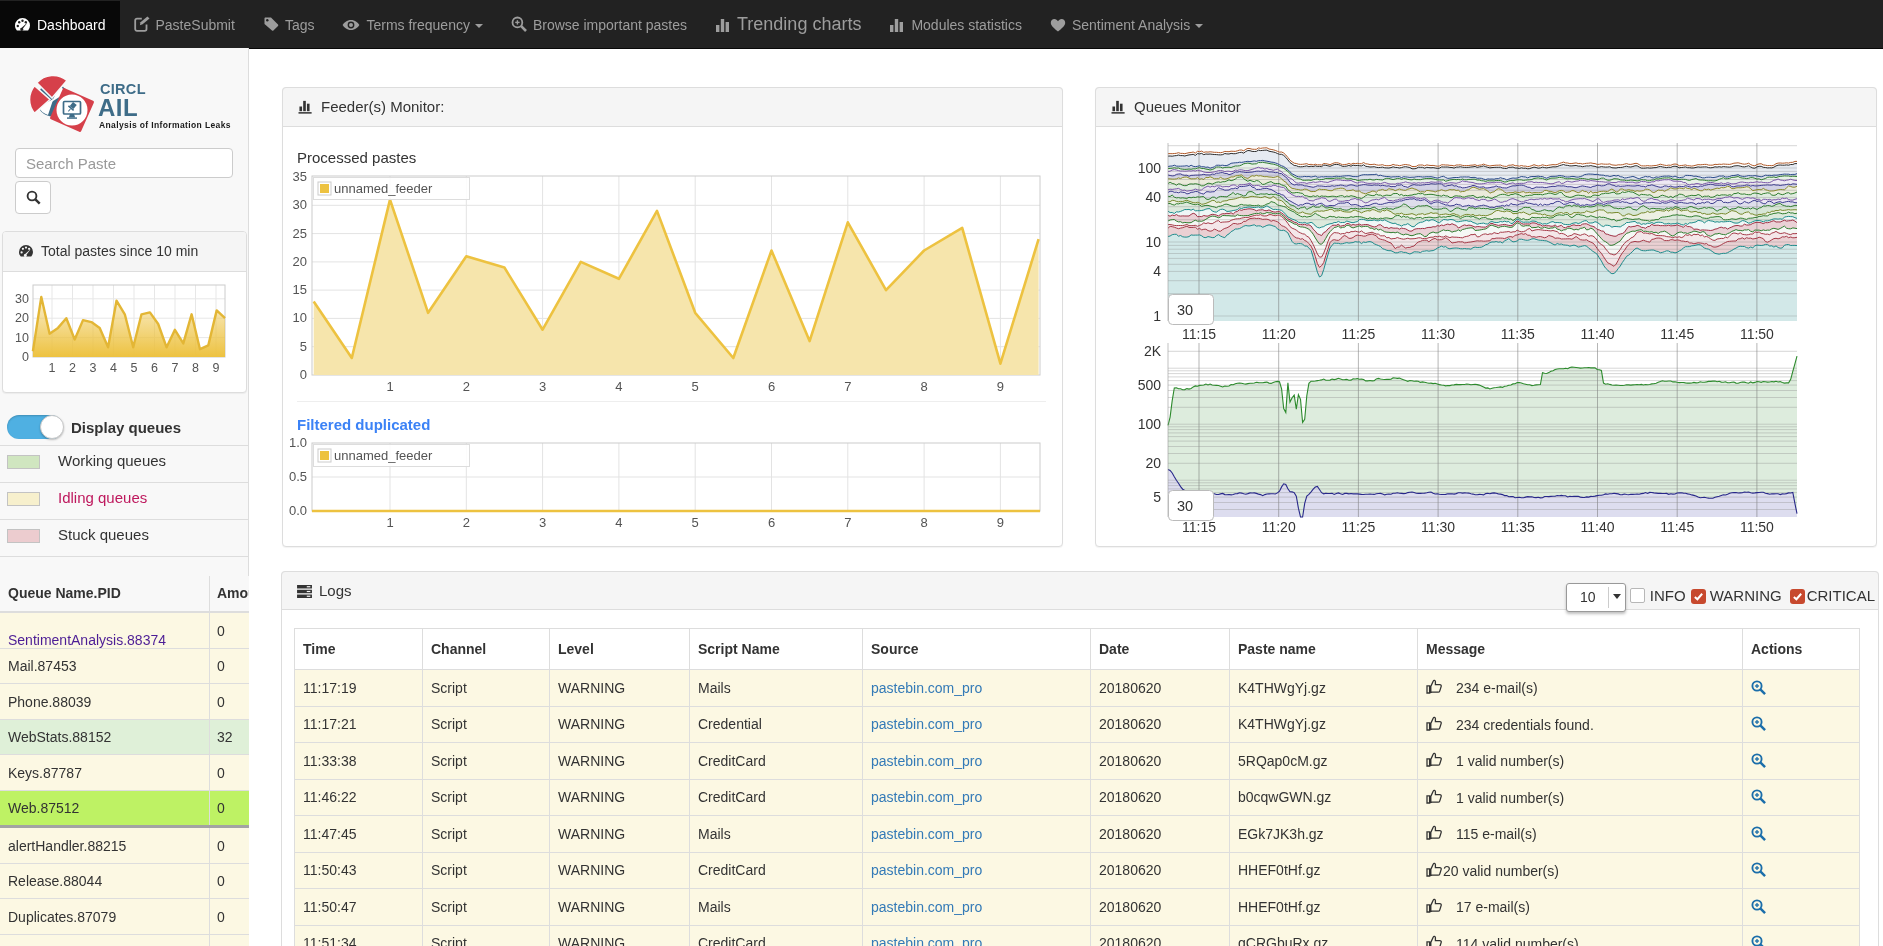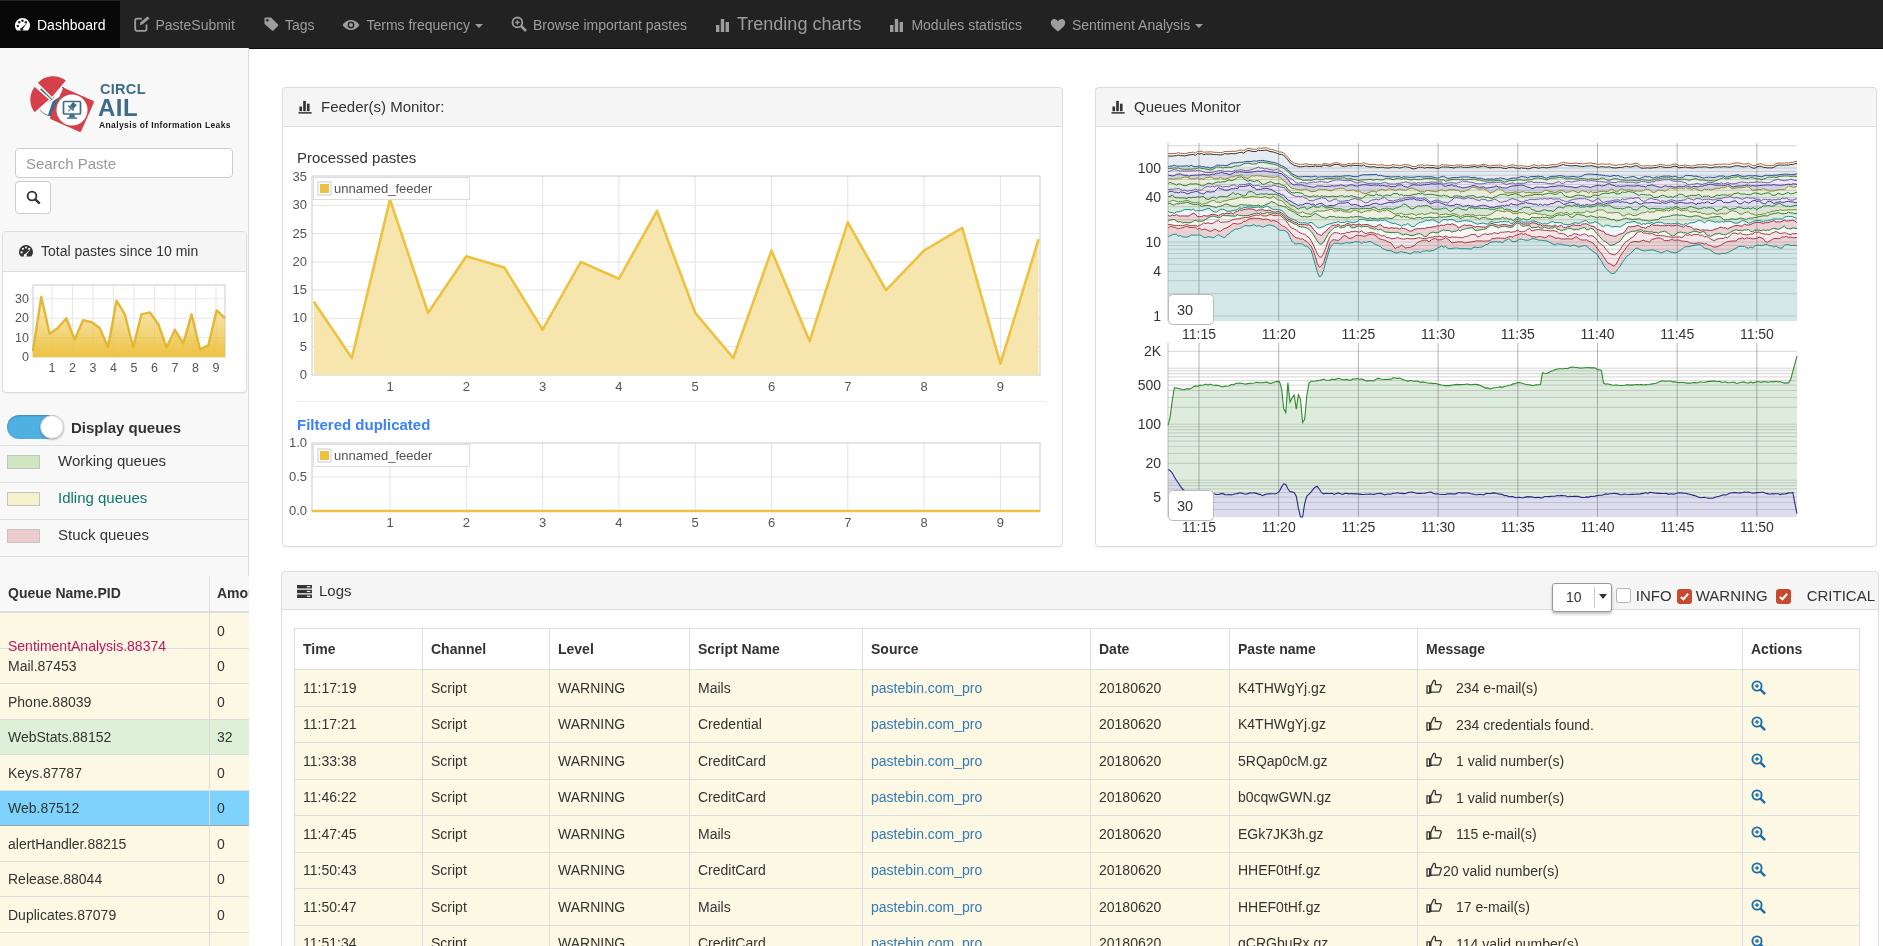--- a/index.html
+++ b/index.html
@@ -115,31 +115,31 @@
 <div style="position:absolute;left:7px;top:415px;width:56px;height:24px;border-radius:12px;background:#4fb0e2;box-shadow:inset 0 1px 2px rgba(0,0,0,.2)"></div>
 <div style="position:absolute;left:40px;top:415px;width:24px;height:24px;border-radius:12px;background:#fff;border:1px solid #c8c8c8;box-sizing:border-box;box-shadow:0 1px 2px rgba(0,0,0,.25)"></div>
 <div style="position:absolute;left:71px;top:419px;font-size:15px;font-weight:bold;color:#333">Display queues</div>
 <div style="position:absolute;left:0;top:445px;width:248px;height:1px;background:#ddd"></div>
 <div style="position:absolute;left:0;top:482px;width:248px;height:1px;background:#ddd"></div>
 <div style="position:absolute;left:0;top:519px;width:248px;height:1px;background:#ddd"></div>
 <div style="position:absolute;left:0;top:556px;width:248px;height:1px;background:#ddd"></div>
 <div style="position:absolute;left:7px;top:455px;width:31px;height:12px;background:#d0e6c0;border:1px solid #c3c3c3"></div>
 <div style="position:absolute;left:58px;top:452px;font-size:15px;color:#333">Working queues</div>
 <div style="position:absolute;left:7px;top:492px;width:31px;height:12px;background:#f7f0cd;border:1px solid #c3c3c3"></div>
-<div style="position:absolute;left:58px;top:489px;font-size:15px;color:#0f766e">Idling queues</div>
+<div style="position:absolute;left:58px;top:489px;font-size:15px;color:#be185d">Idling queues</div>
 <div style="position:absolute;left:7px;top:529px;width:31px;height:12px;background:#eccccf;border:1px solid #c3c3c3"></div>
 <div style="position:absolute;left:58px;top:526px;font-size:15px;color:#333">Stuck queues</div>
 <div style="position:absolute;left:0;top:576px;width:249px;height:370px;overflow:hidden">
     <div style="height:35px;border-bottom:2px solid #ddd;background:#f8f8f8;white-space:nowrap"><div style="display:inline-block;width:201px;padding:9px 0 0 8px;font-weight:bold;font-size:14px;color:#333;vertical-align:top;height:26px;border-right:1px solid #ddd">Queue Name.PID</div><div style="display:inline-block;padding:9px 0 0 7px;font-weight:bold;font-size:14px;color:#333;vertical-align:top;white-space:nowrap">Amount</div></div>
-    <div style="height:34.5px;border-bottom:1px solid #ddd;background:#fcf8e3"><div style="display:inline-block;width:201px;height:25px;padding:25px 0 0 8px;font-size:14px;color:#be185d;vertical-align:top;border-right:1px solid #ddd;white-space:nowrap">SentimentAnalysis.88374</div><div style="display:inline-block;padding:9.5px 0 0 7px;font-size:14px;color:#333;vertical-align:top">0</div></div>
+    <div style="height:34.5px;border-bottom:1px solid #ddd;background:#fcf8e3"><div style="display:inline-block;width:201px;height:25px;padding:19px 0 0 8px;font-size:14px;color:#4c1d95;vertical-align:top;border-right:1px solid #ddd;white-space:nowrap">SentimentAnalysis.88374</div><div style="display:inline-block;padding:9.5px 0 0 7px;font-size:14px;color:#333;vertical-align:top">0</div></div>
     <div style="height:34.5px;border-bottom:1px solid #ddd;background:#fcf8e3"><div style="display:inline-block;width:201px;height:25px;padding:9.5px 0 0 8px;font-size:14px;color:#333;vertical-align:top;border-right:1px solid #ddd;white-space:nowrap">Mail.87453</div><div style="display:inline-block;padding:9.5px 0 0 7px;font-size:14px;color:#333;vertical-align:top">0</div></div>
     <div style="height:34.5px;border-bottom:1px solid #ddd;background:#fcf8e3"><div style="display:inline-block;width:201px;height:25px;padding:9.5px 0 0 8px;font-size:14px;color:#333;vertical-align:top;border-right:1px solid #ddd;white-space:nowrap">Phone.88039</div><div style="display:inline-block;padding:9.5px 0 0 7px;font-size:14px;color:#333;vertical-align:top">0</div></div>
     <div style="height:34.5px;border-bottom:1px solid #ddd;background:#dff0d8"><div style="display:inline-block;width:201px;height:25px;padding:9.5px 0 0 8px;font-size:14px;color:#333;vertical-align:top;border-right:1px solid #ddd;white-space:nowrap">WebStats.88152</div><div style="display:inline-block;padding:9.5px 0 0 7px;font-size:14px;color:#333;vertical-align:top">32</div></div>
     <div style="height:34.5px;border-bottom:1px solid #ddd;background:#fcf8e3"><div style="display:inline-block;width:201px;height:25px;padding:9.5px 0 0 8px;font-size:14px;color:#333;vertical-align:top;border-right:1px solid #ddd;white-space:nowrap">Keys.87787</div><div style="display:inline-block;padding:9.5px 0 0 7px;font-size:14px;color:#333;vertical-align:top">0</div></div>
-    <div style="height:34.5px;border-bottom:1px solid #a3a3a3;background:#7dd3fc"><div style="display:inline-block;width:201px;height:25px;padding:9.5px 0 0 8px;font-size:14px;color:#333;vertical-align:top;border-right:1px solid #ddd;white-space:nowrap">Web.87512</div><div style="display:inline-block;padding:9.5px 0 0 7px;font-size:14px;color:#333;vertical-align:top">0</div></div>
+    <div style="height:34.5px;border-bottom:3px solid #a3a3a3;background:#bef264"><div style="display:inline-block;width:201px;height:25px;padding:9.5px 0 0 8px;font-size:14px;color:#333;vertical-align:top;border-right:1px solid #ddd;white-space:nowrap">Web.87512</div><div style="display:inline-block;padding:9.5px 0 0 7px;font-size:14px;color:#333;vertical-align:top">0</div></div>
     <div style="height:34.5px;border-bottom:1px solid #ddd;background:#fcf8e3"><div style="display:inline-block;width:201px;height:25px;padding:9.5px 0 0 8px;font-size:14px;color:#333;vertical-align:top;border-right:1px solid #ddd;white-space:nowrap">alertHandler.88215</div><div style="display:inline-block;padding:9.5px 0 0 7px;font-size:14px;color:#333;vertical-align:top">0</div></div>
     <div style="height:34.5px;border-bottom:1px solid #ddd;background:#fcf8e3"><div style="display:inline-block;width:201px;height:25px;padding:9.5px 0 0 8px;font-size:14px;color:#333;vertical-align:top;border-right:1px solid #ddd;white-space:nowrap">Release.88044</div><div style="display:inline-block;padding:9.5px 0 0 7px;font-size:14px;color:#333;vertical-align:top">0</div></div>
     <div style="height:34.5px;border-bottom:1px solid #ddd;background:#fcf8e3"><div style="display:inline-block;width:201px;height:25px;padding:9.5px 0 0 8px;font-size:14px;color:#333;vertical-align:top;border-right:1px solid #ddd;white-space:nowrap">Duplicates.87079</div><div style="display:inline-block;padding:9.5px 0 0 7px;font-size:14px;color:#333;vertical-align:top">0</div></div>
     <div style="height:34.5px;border-bottom:1px solid #ddd;background:#fcf8e3"><div style="display:inline-block;width:201px;height:25px;padding:9.5px 0 0 8px;font-size:14px;color:#333;vertical-align:top;border-right:1px solid #ddd;white-space:nowrap"></div><div style="display:inline-block;padding:9.5px 0 0 7px;font-size:14px;color:#333;vertical-align:top"></div></div>
   </div>
 <div style="position:absolute;left:282px;top:87px;width:781px;height:460px;background:#fff;border:1px solid #ddd;border-radius:4px;box-shadow:0 1px 1px rgba(0,0,0,.05);box-sizing:border-box"></div>
 <div style="position:absolute;left:282px;top:87px;width:781px;height:40px;background:#f5f5f5;border:1px solid #ddd;border-radius:4px 4px 0 0;box-sizing:border-box;line-height:38px;padding-left:15px;font-size:15px;color:#333"><svg viewBox="0 0 16 16" width="16" height="15" style="vertical-align:-2px;">
       <rect x="1" y="8" width="2.8" height="5" fill="#333"></rect>
       <rect x="5" y="2" width="2.8" height="11" fill="#333"></rect>
       <rect x="9" y="5" width="2.8" height="8" fill="#333"></rect>
@@ -367,21 +367,21 @@
       <rect x="0" y="0" width="15" height="3.5" fill="#333"></rect>
       <rect x="9.8" y="1.15" width="3.6" height="1.2" fill="#f5f5f5"></rect>
       <rect x="0" y="4.8" width="15" height="3.5" fill="#333"></rect>
       <rect x="9.8" y="5.949999999999999" width="3.6" height="1.2" fill="#f5f5f5"></rect>
       <rect x="0" y="9.6" width="15" height="3.5" fill="#333"></rect>
       <rect x="9.8" y="10.75" width="3.6" height="1.2" fill="#f5f5f5"></rect>
     </svg><span style="margin-left:7px">Logs</span><span style="position:absolute;right:3px;top:4px;height:39px;line-height:39px;white-space:nowrap"><span style="display:inline-block;width:58px;height:27px;border:1px solid #999;border-radius:3px;background:#fff;box-shadow:0 2px 3px rgba(0,0,0,.25);vertical-align:middle;position:relative"><span style="position:absolute;left:0;right:16px;top:0;height:27px;line-height:27px;text-align:center;font-size:14px;color:#333">10</span><span style="position:absolute;right:4px;top:10px;border-top:5px solid #333;border-left:4px solid transparent;border-right:4px solid transparent"></span><span style="position:absolute;right:16px;top:3px;bottom:3px;width:1px;background:#ccc"></span></span><span style="margin-left:4px"><span style="display:inline-block;width:13px;height:13px;border:1px solid #b7b7b7;border-radius:2px;background:#fff;vertical-align:-2px"></span></span><span style="margin-left:5px;font-size:15px;color:#333">INFO</span><span style="margin-left:5px"><span style="display:inline-block;width:15px;height:15px;border-radius:3px;background:#c7492e;vertical-align:-3px;position:relative"><svg viewBox="0 0 12 12" width="11" height="11" style="position:absolute;left:2px;top:2px">
             <path d="M2 6.5 4.8 9 10 3" fill="none" stroke="#fff" stroke-width="2.2"></path>
           </svg></span></span><span style="margin-left:4px;font-size:15px;color:#333">WARNING</span><span style="margin-left:8px"><span style="display:inline-block;width:15px;height:15px;border-radius:3px;background:#c7492e;vertical-align:-3px;position:relative"><svg viewBox="0 0 12 12" width="11" height="11" style="position:absolute;left:2px;top:2px">
             <path d="M2 6.5 4.8 9 10 3" fill="none" stroke="#fff" stroke-width="2.2"></path>
-          </svg></span></span><span style="margin-left:16px;font-size:15px;color:#333">CRITICAL</span></span></div>
+          </svg></span></span><span style="margin-left:2px;font-size:15px;color:#333">CRITICAL</span></span></div>
 <table style="position:absolute;left:294px;top:628px;width:1565px;border-collapse:collapse;table-layout:fixed;font-size:14px;color:#333">
     <colgroup>
       <col style="width:128px">
       <col style="width:127px">
       <col style="width:140px">
       <col style="width:173px">
       <col style="width:228px">
       <col style="width:139px">
       <col style="width:188px">
       <col style="width:325px">

